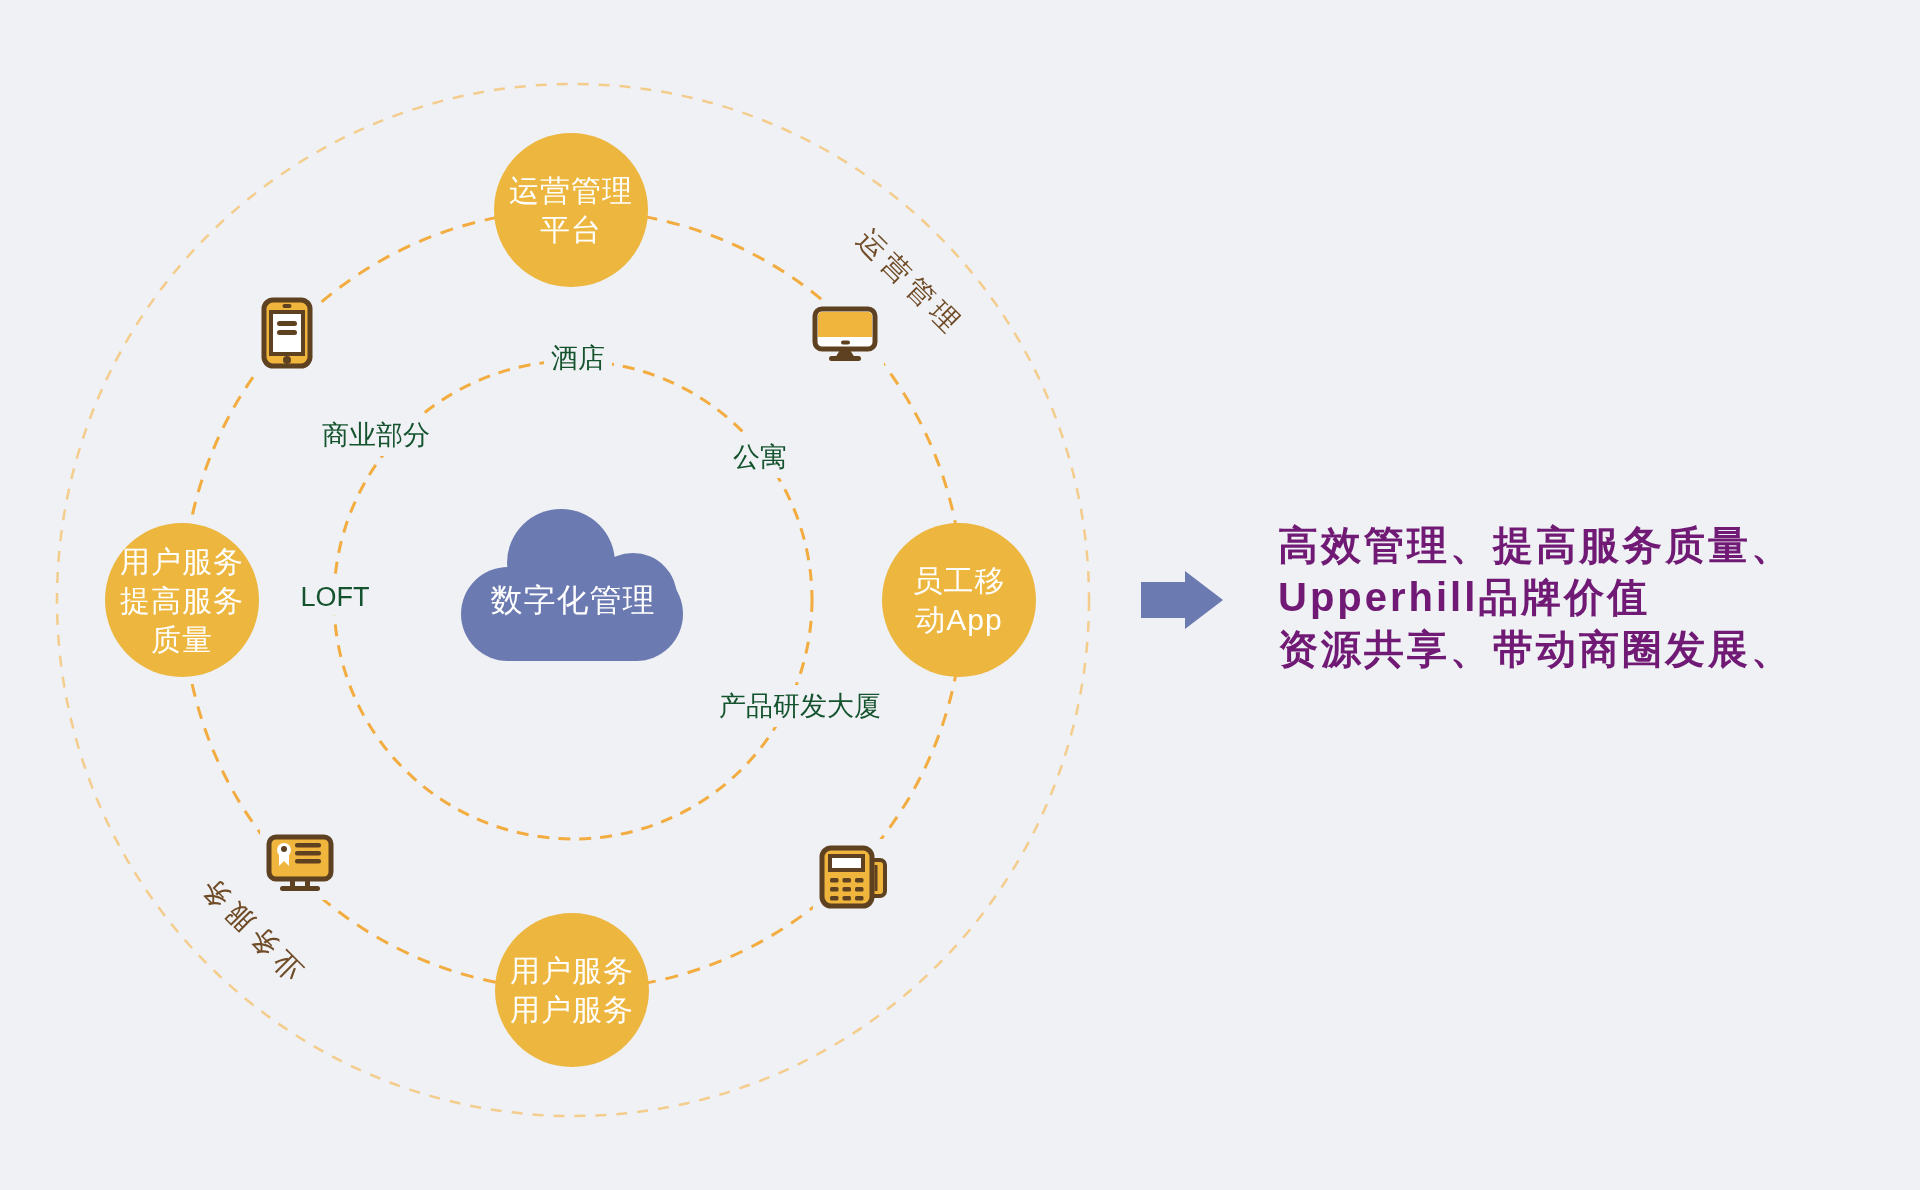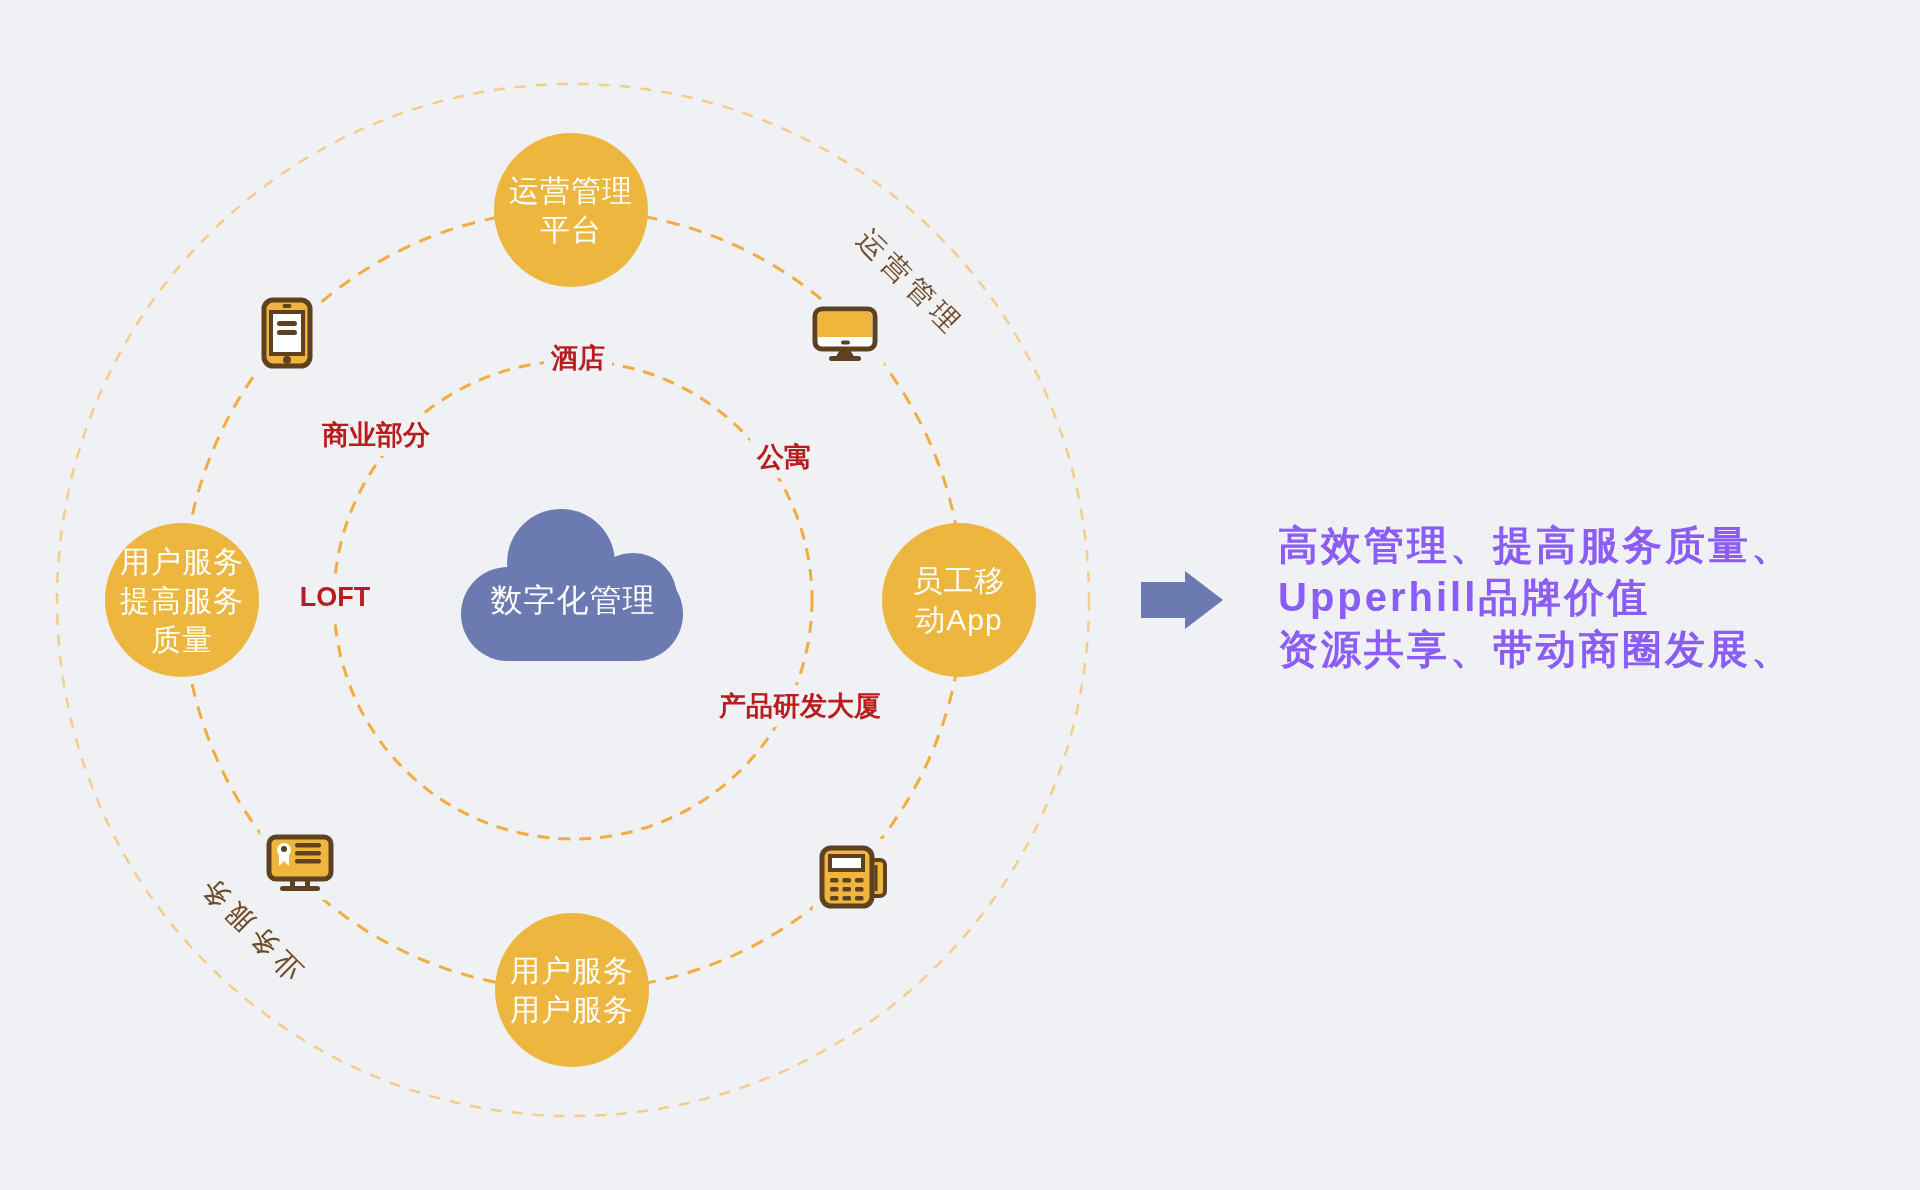--- a/index.html
+++ b/index.html
@@ -12,21 +12,21 @@
   
   .node{
     width:154px;height:154px;border-radius:50%;
     background:#ECB63F;color:#FFFFFF;
     display:flex;flex-direction:column;align-items:center;justify-content:center;
     font-size:30px;font-weight:500;line-height:39px;text-align:center;
     letter-spacing:1px;
   }
   
   .inner-label{
-    color:#b91c1c;font-size:27px;font-weight:700;white-space:nowrap;
+    color:#14532d;font-size:27px;font-weight:400;white-space:nowrap;
     background:#EFF1F5;padding:3px 7px;
     transform:translate(-50%,-50%);
   }
   
   .ring-label{
     color:#6F4C27;font-size:28px;font-weight:500;white-space:nowrap;
     letter-spacing:6px;
   }
   .ring-label.op{transform:translate(-50%,-50%) rotate(45deg);}
   .ring-label.biz{transform:translate(-50%,-50%) rotate(225deg);}
@@ -35,21 +35,21 @@
     color:#FFFFFF;font-size:32px;font-weight:500;white-space:nowrap;
     transform:translate(-50%,-50%);letter-spacing:1px;text-align:right;
   }
   
   .icon-box{
     transform:translate(-50%,-50%);
     background:#EFF1F5;padding:6px;line-height:0;
   }
   
   .benefits{
-    color:#8b5cf6;font-size:40px;line-height:52px;font-weight:700;
+    color:#701a75;font-size:40px;line-height:52px;font-weight:700;
     letter-spacing:3px;white-space:nowrap;
   }
 </style>
 </head>
 <body>
 
 <div class="canvas">
 
   <svg class="abs" style="left:0;top:0" width="1920" height="1190">
     <circle cx="573" cy="600" r="516" fill="none" stroke="#F4CC8C" stroke-width="2.5" stroke-dasharray="11 10"></circle>
@@ -78,21 +78,21 @@
     <span>员工移</span>
     <span>动App</span>
   </div>
   <div class="abs node" style="left:495px;top:913px">
     <span>用户服务</span>
     <span>用户服务</span>
   </div>
 
   <div class="abs inner-label" style="left:578px;top:358px">酒店</div>
   <div class="abs inner-label" style="left:376px;top:435px">商业部分</div>
-  <div class="abs inner-label" style="left:784px;top:457px">公寓</div>
+  <div class="abs inner-label" style="left:760px;top:457px">公寓</div>
   <div class="abs inner-label" style="left:335px;top:597px">LOFT</div>
   <div class="abs inner-label" style="left:800px;top:706px">产品研发大厦</div>
 
   <div class="abs ring-label op" style="left:910px;top:283px">运营管理</div>
   <div class="abs ring-label biz" style="left:250px;top:927px">业务服务</div>
 
   <div class="abs icon-box" style="left:287px;top:333px">
     <svg width="52" height="72" viewBox="0 0 52 72">
       <rect x="3" y="3" width="46" height="66" rx="9" fill="#EFB53C" stroke="#5E4120" stroke-width="5"></rect>
       <rect x="21.5" y="7" width="9" height="4" rx="2" fill="#5E4120"></rect>

